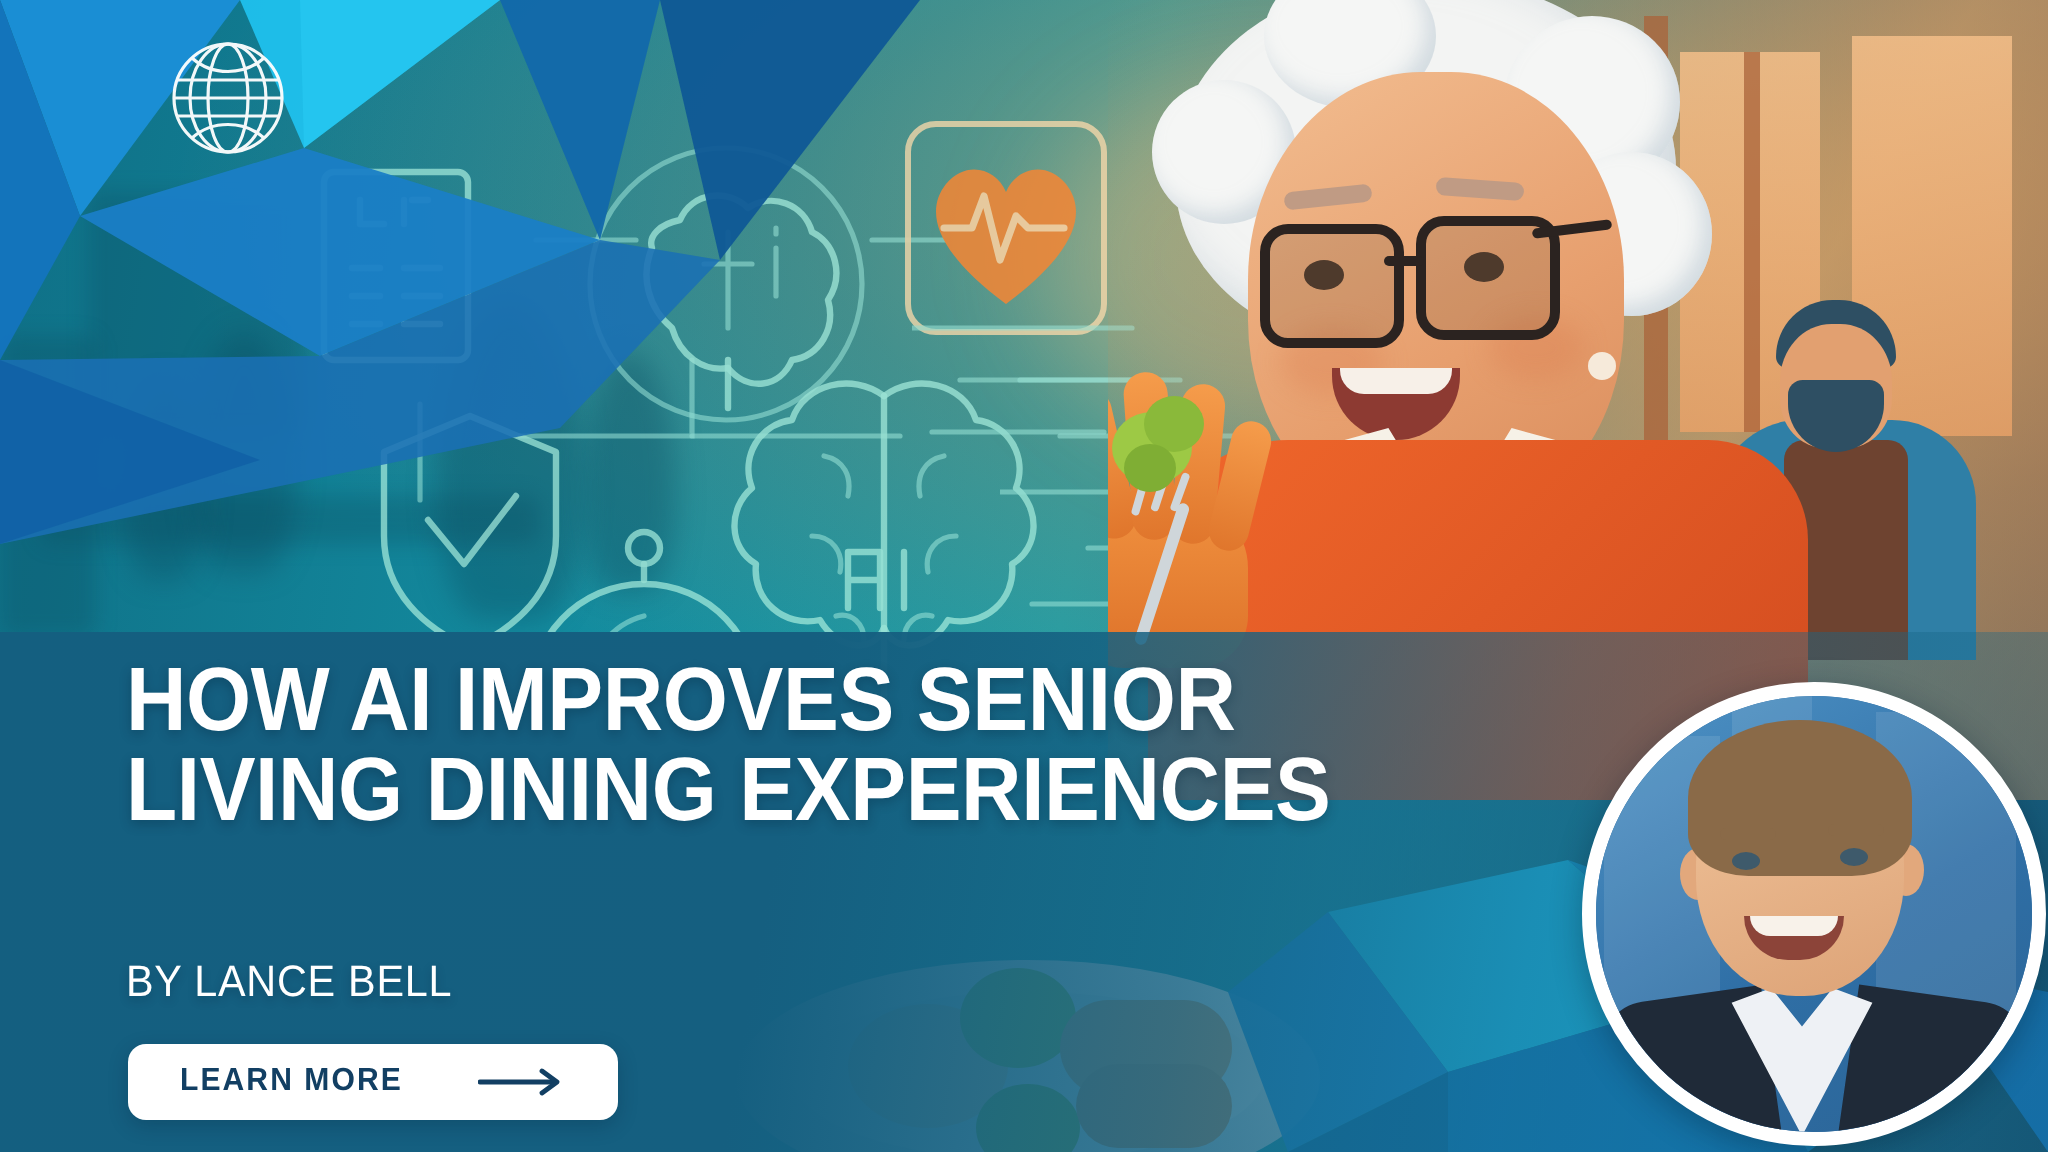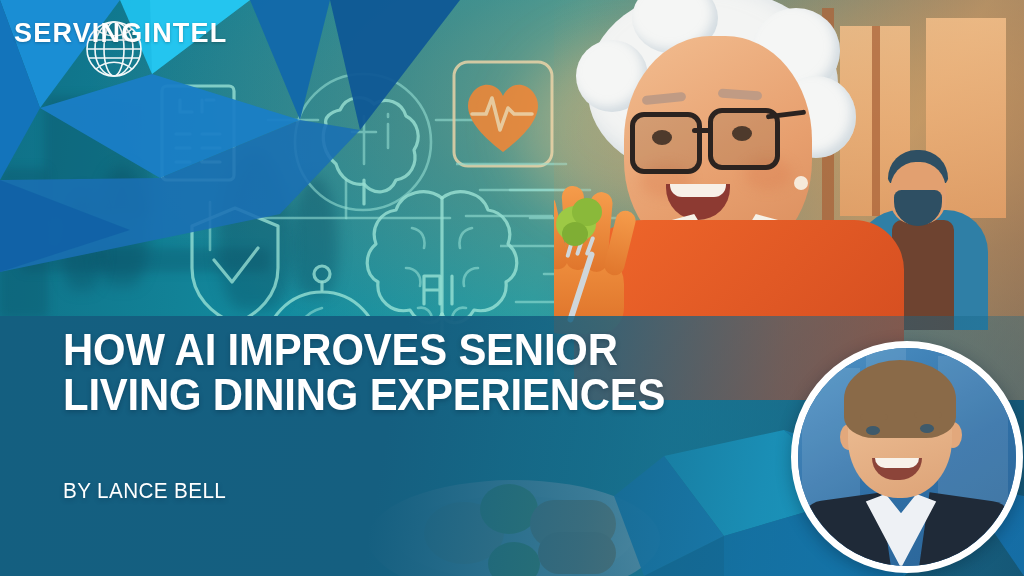--- a/index.html
+++ b/index.html
@@ -344,25 +344,31 @@
       <g fill="none" stroke="#ffffff" stroke-width="1.6" opacity=".95">
         <circle cx="100" cy="31" r="27"></circle>
         <ellipse cx="100" cy="31" rx="10" ry="27"></ellipse>
         <ellipse cx="100" cy="31" rx="19" ry="27"></ellipse>
         <path d="M74 22 H126 M73 31 H127 M74 40 H126"></path>
         <path d="M82 11 C92 20 108 20 118 11"></path>
         <path d="M82 51 C92 42 108 42 118 51"></path>
       </g>
     </svg>
   </div>
-  <div class="logo-text">SERVINGINTEL</div>
 
   <div class="headline">How AI Improves Senior Living Dining Experiences</div>
   <div class="byline">By Lance Bell</div>
 
+  <div class="cta">
+    <span class="cta-label">Learn More</span>
+    <svg class="cta-arrow" width="46" height="14" viewBox="0 0 46 14">
+      <path d="M1 7 H38" stroke="#123f63" stroke-width="2.4" stroke-linecap="round" fill="none"></path>
+      <path d="M32 1.5 L39.5 7 L32 12.5" stroke="#123f63" stroke-width="2.4" stroke-linecap="round" stroke-linejoin="round" fill="none"></path>
+    </svg>
+  </div>
 
   <div class="avatar">
     <div class="avatar-bg"></div>
     <div class="avatar-building" style="left:4px;top:20px;width:58px;height:170px;"></div>
     <div class="avatar-building" style="left:140px;top:8px;width:70px;height:150px;"></div>
     <div class="avatar-building" style="left:68px;top:0px;width:40px;height:40px;"></div>
     <div class="a-jacket-l"></div>
     <div class="a-jacket-r"></div>
     <div class="a-shirt"></div>
     <div class="a-ear" style="left:42px;top:76px;"></div>

